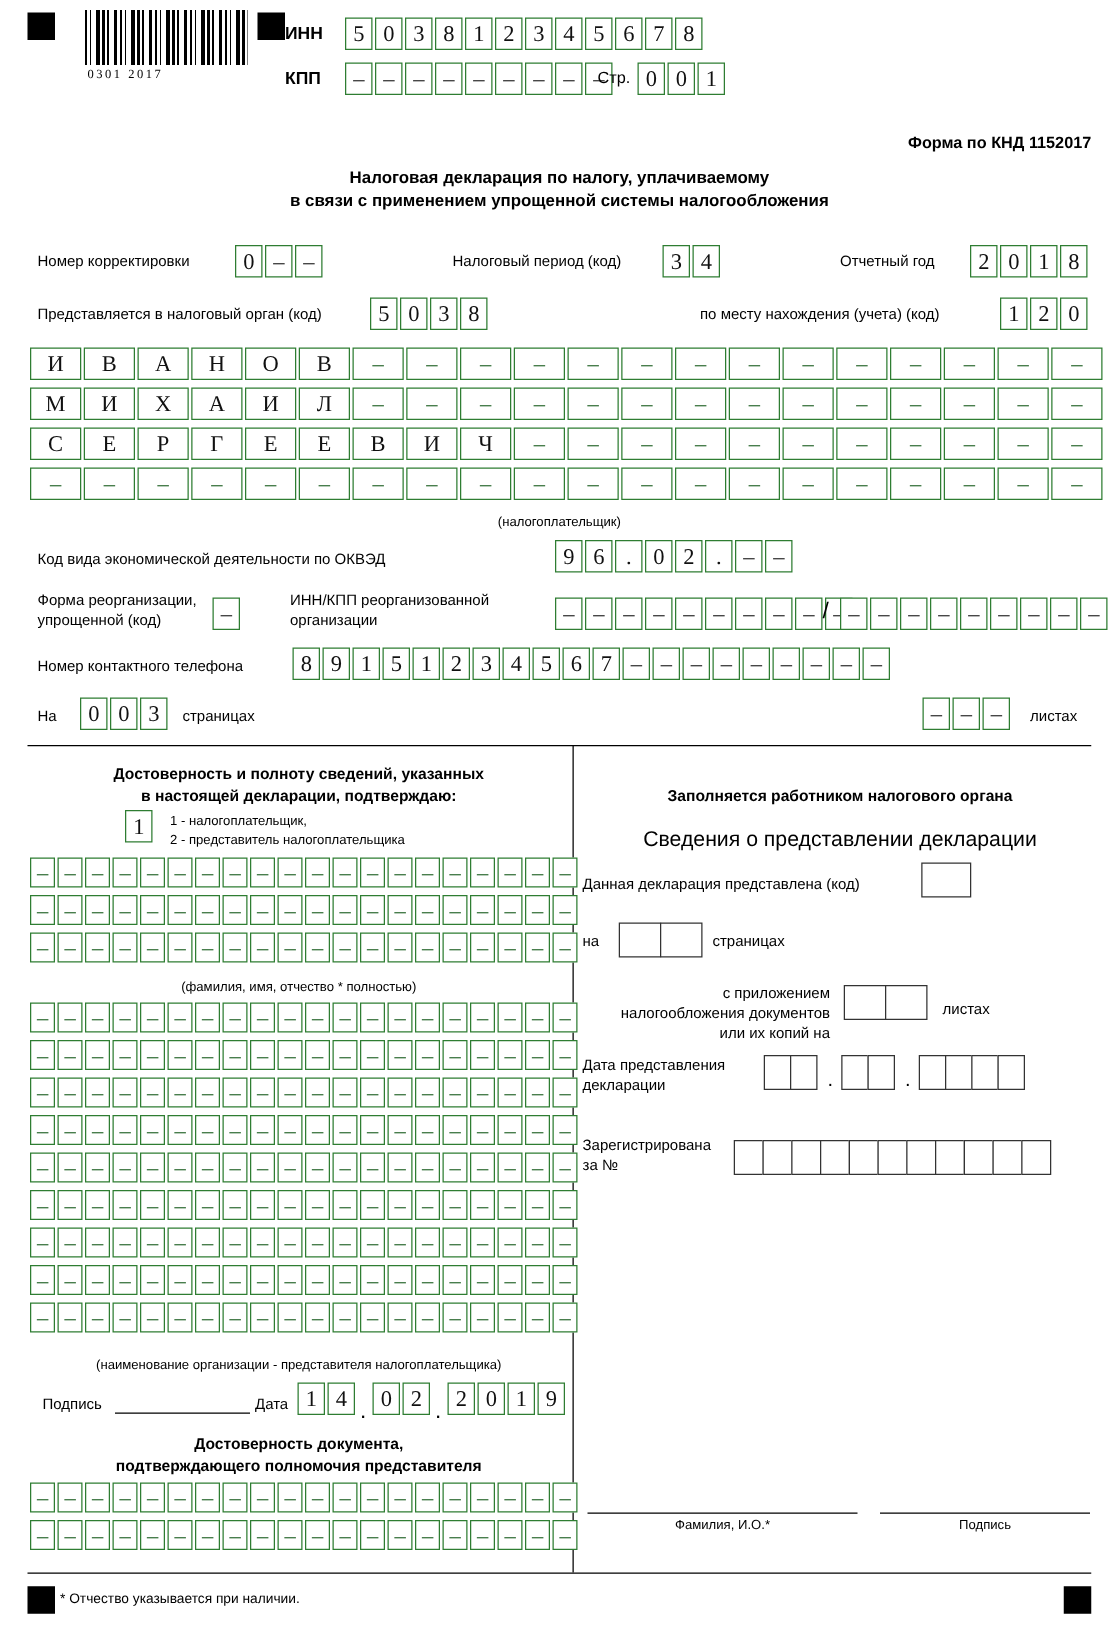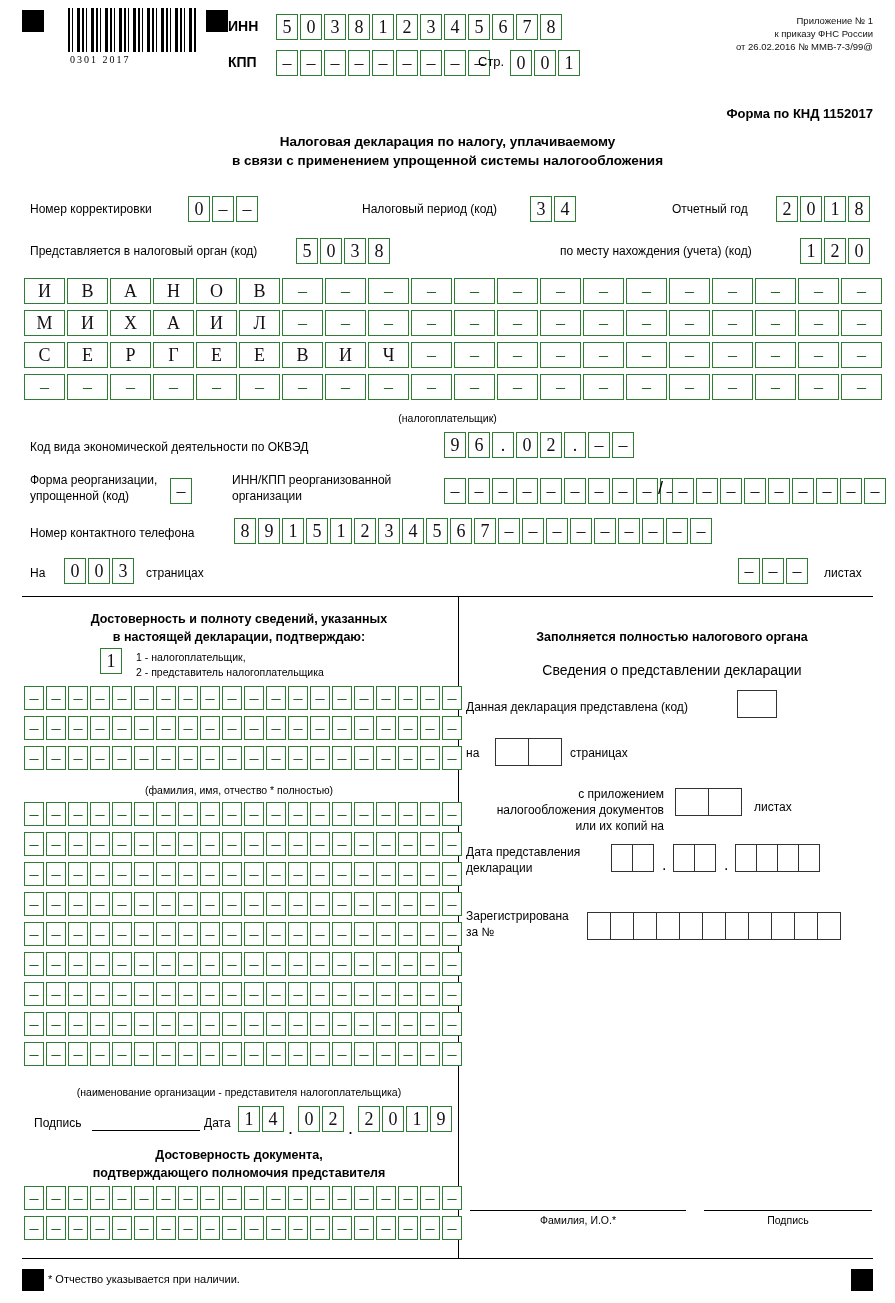--- a/index.html
+++ b/index.html
@@ -64,25 +64,20 @@
   <div class="corner" style="left:22px;top:10px;"></div>
   <div class="corner" style="left:206px;top:10px;"></div>
   <div class="corner" style="right:22px;bottom:12px;"></div>
   <div class="corner" style="left:22px;bottom:12px;"></div>
 
   <div class="barcode">
     <div class="bars"></div>
     <div class="num">0301 2017</div>
   </div>
 
-  <div class="hdr-right">
-    <div>Приложение № 1</div>
-    <div>к приказу ФНС России</div>
-    <div>от 26.02.2016 № ММВ-7-3/99@</div>
-  </div>
 
   <div class="abs" style="left:228px;top:18px;font-size:14px;font-weight:bold;">ИНН</div>
   <div class="abs cells" id="inn-cells" style="left:276px;top:14px;">
       <div class="cell">5</div>
       <div class="cell">0</div>
       <div class="cell">3</div>
       <div class="cell">8</div>
       <div class="cell">1</div>
       <div class="cell">2</div>
       <div class="cell">3</div>
@@ -686,22 +681,22 @@
         <div class="cell" style="width: 20px; height: 24px; color: rgb(27, 94, 32);">–</div>
         <div class="cell" style="width: 20px; height: 24px; color: rgb(27, 94, 32);">–</div>
         <div class="cell" style="width: 20px; height: 24px; color: rgb(27, 94, 32);">–</div>
         <div class="cell" style="width: 20px; height: 24px; color: rgb(27, 94, 32);">–</div>
         <div class="cell" style="width: 20px; height: 24px; color: rgb(27, 94, 32);">–</div>
         <div class="cell" style="width: 20px; height: 24px; color: rgb(27, 94, 32);">–</div>
         <div class="cell" style="width: 20px; height: 24px; color: rgb(27, 94, 32);">–</div>
       </div>
     </div>
 
-  <div class="abs bold center" style="left:470px;width:404px;top:630px;font-size:12.5px;">Заполняется полностью налогового органа</div>
-  <div class="abs center" style="left:470px;width:404px;top:662px;font-size:14px;">Сведения о представлении декларации</div>
+  <div class="abs bold center" style="left:470px;width:404px;top:630px;font-size:12.5px;">Заполняется работником налогового органа</div>
+  <div class="abs center" style="left:470px;width:404px;top:662px;font-size:17px;">Сведения о представлении декларации</div>
 
   <div class="abs lbl" style="left:466px;top:700px;">Данная декларация представлена (код)</div>
   <div class="abs cells" id="r-submitted" style="left: 738px; top: 690px; gap: 0px;">
       <div class="cell" style="width: 40px; height: 28px; border: 1px solid rgb(51, 51, 51); margin-left: -1px;"></div>
     </div>
 
   <div class="abs lbl" style="left:466px;top:746px;">на</div>
   <div class="abs cells" id="r-pages" style="left: 496px; top: 738px; gap: 0px;">
       <div class="cell" style="width: 34px; height: 28px; border: 1px solid rgb(51, 51, 51); margin-left: -1px;"></div>
       <div class="cell" style="width: 34px; height: 28px; border: 1px solid rgb(51, 51, 51); margin-left: -1px;"></div>

